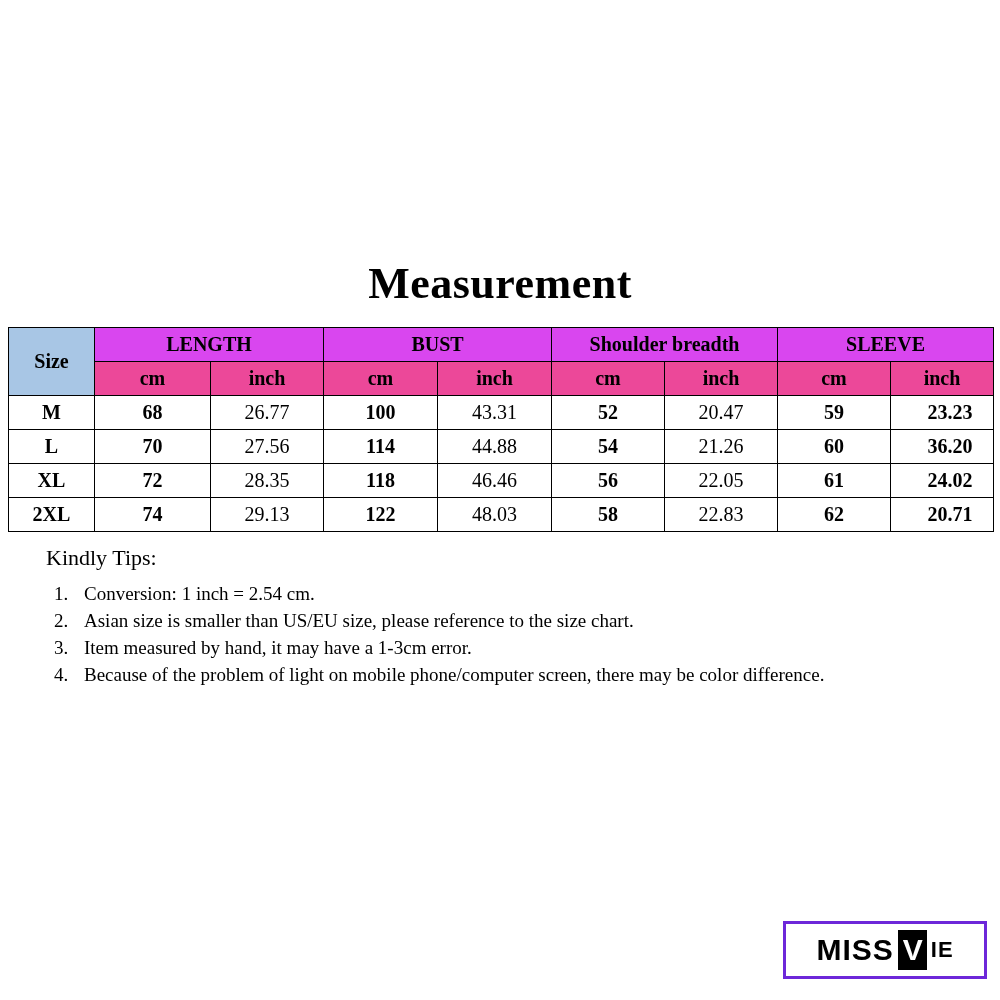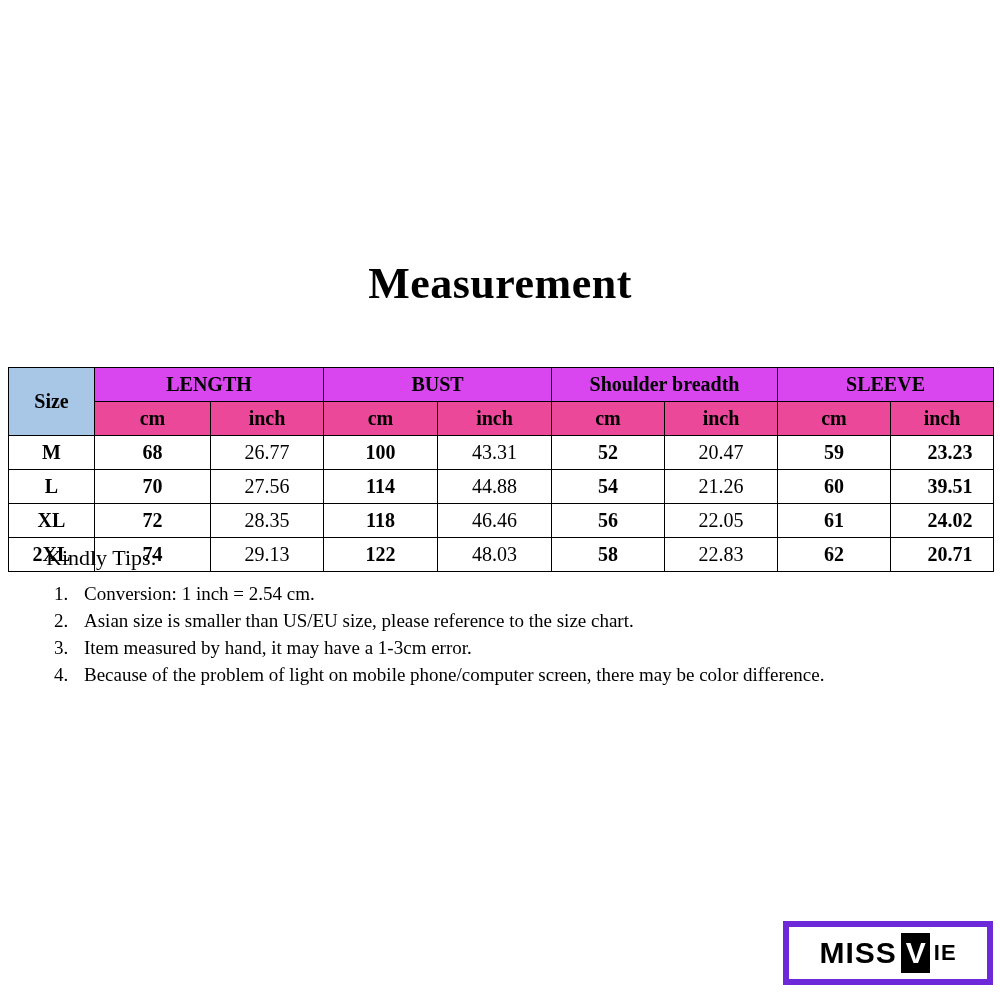--- a/index.html
+++ b/index.html
@@ -36,21 +36,20 @@
   .table-wrap {
     position: absolute;
     left: 8px;
     top: 327px;
     width: 985px;
   }
   table.size-table {
     border-collapse: collapse;
     width: 985px;
     table-layout: fixed;
-    margin-top: 40px;
   }
   table.size-table td,
   table.size-table th {
     border: 1px solid #000000;
     text-align: center;
     font-family: "Liberation Serif", serif;
     padding: 0;
     height: 33px;
     font-size: 20px;
   }
@@ -117,21 +116,21 @@
   }
   .tips-text {
     flex: 1 1 auto;
   }
   .logo {
     position: absolute;
     left: 783px;
     top: 921px;
     width: 198px;
     height: 52px;
-    border: 6px solid #6d28d9;
+    border: 3px solid #6d28d9;
     background: #ffffff;
     display: flex;
     align-items: center;
     justify-content: center;
     font-family: "Liberation Sans", sans-serif;
   }
   .logo-miss {
     font-size: 30px;
     font-weight: bold;
     letter-spacing: 1px;
@@ -206,21 +205,21 @@
 
         <tr>
           <td class="row-size">L</td>
           <td class="cm-cell">70</td>
           <td class="inch-cell">27.56</td>
           <td class="cm-cell">114</td>
           <td class="inch-cell">44.88</td>
           <td class="cm-cell">54</td>
           <td class="inch-cell">21.26</td>
           <td class="cm-cell">60</td>
-          <td class="inch-cell bold">39.51</td>
+          <td class="inch-cell bold">36.20</td>
         </tr>
 
         <tr>
           <td class="row-size">XL</td>
           <td class="cm-cell">72</td>
           <td class="inch-cell">28.35</td>
           <td class="cm-cell">118</td>
           <td class="inch-cell">46.46</td>
           <td class="cm-cell">56</td>
           <td class="inch-cell">22.05</td>

